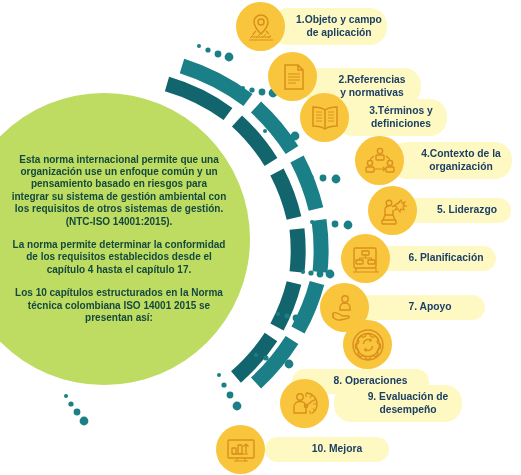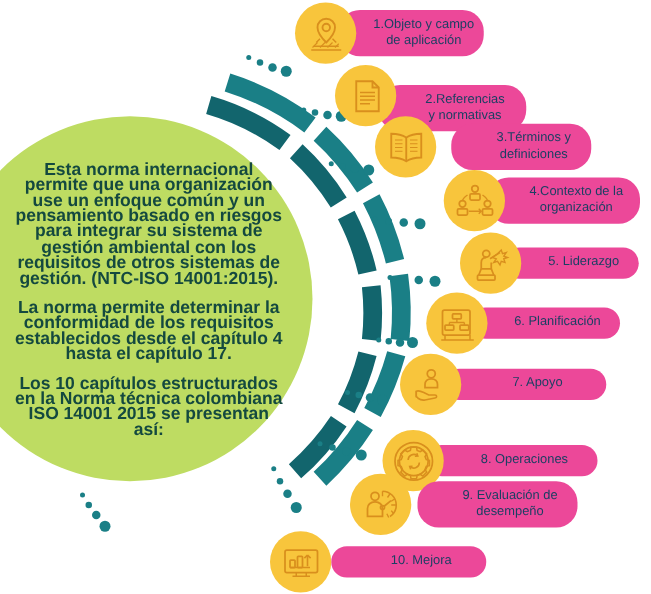--- a/index.html
+++ b/index.html
@@ -20,66 +20,66 @@
     border-radius:50%;
     background:#bedc62;
     display:flex;align-items:center;justify-content:center;
     z-index:3;
   }
   .desc{
     width:215px;
     margin-left:30px;
     text-align:center;
     color:#14493f;
-    font-size:14px;
+    font-size:10px;
     line-height:12.4px;
     font-weight:600;
   }
   .desc p{margin:0;}
   .desc p + p{margin-top:11px;}
 
   
   #arcSvg{position:absolute;left:0;top:0;z-index:2;}
 
   
   .row{position:absolute;display:flex;align-items:center;z-index:6;}
   .icon-badge{
     width:49px;height:49px;border-radius:50%;
     background:#f8c53c;
     display:flex;align-items:center;justify-content:center;
     flex:0 0 auto;
     position:relative;z-index:7;
   }
   .icon-badge svg{display:block;}
   .pill{
-    background:#ec4899;
+    background:#fef9c3;
     color:#1c3f63;
     font-size:10.3px;
-    font-weight:400;
+    font-weight:700;
     line-height:12.6px;
     border-radius:17px;
     padding:6px 2px 6px 22px;
     margin-left:-14px;
     text-align:center;
     display:flex;align-items:center;justify-content:center;
     min-height:22px;
     box-sizing:border-box;
     position:relative;z-index:6;
     white-space:pre-line;
   }
 
   
   .r1{left:236px;top:2px;}   .r1 .pill{width:116px;}
   .r2{left:268px;top:48px;}  .r2 .pill{width:118px;margin-top:20px;}
-  .r3{left:300px;top:93px;gap:26px;}  .r3 .pill{width:112px;}
+  .r3{left:300px;top:93px;}  .r3 .pill{width:112px;}
   .r4{left:355px;top:136px;} .r4 .pill{width:122px;}
   .r5{left:368px;top:186px;} .r5 .pill{width:108px;}
   .r6{left:341px;top:234px;} .r6 .pill{width:120px;}
   .r7{left:320px;top:283px;} .r7 .pill{width:130px;}
-  .r8{left:306px;top:344px;} .r8 .pill{width:137px;}
+  .r8{left:306px;top:320px;flex-direction:column;} .r8 .pill{width:137px;}
   .r9{left:280px;top:379px;gap:19px;} .r9 .pill{width:128px;}
   .r10{left:216px;top:425px;gap:14px;}.r10 .pill{width:124px;}
 
   
   #dotsSvg{position:absolute;left:0;top:0;z-index:4;}
 </style>
 </head>
 <body>
 
 <div id="stage">

